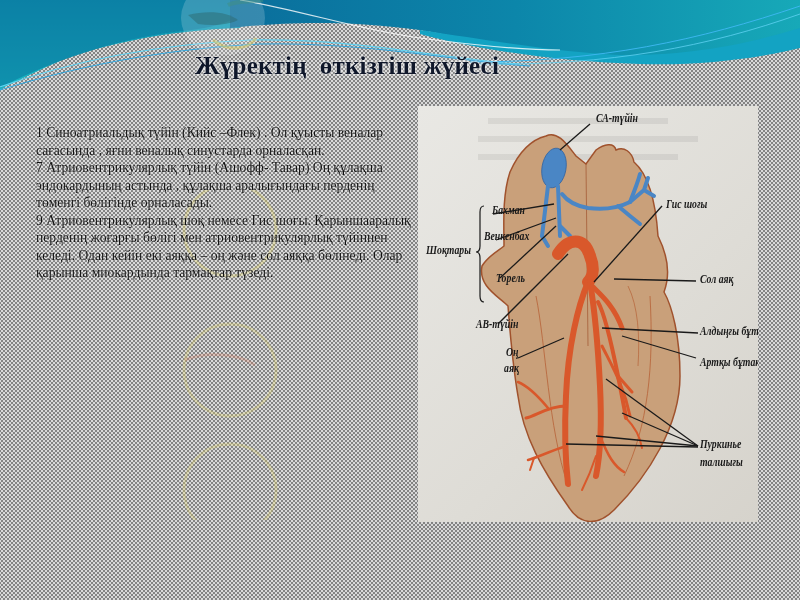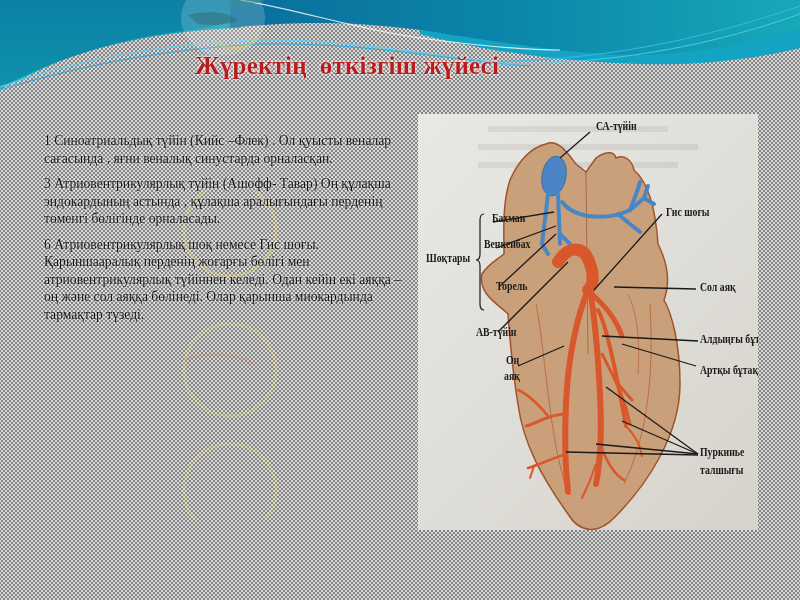--- a/index.html
+++ b/index.html
@@ -10,34 +10,35 @@
     background-image:
       repeating-linear-gradient(45deg, rgba(60,60,60,0.55) 0 1px, transparent 1px 3px),
       repeating-linear-gradient(-45deg, rgba(60,60,60,0.55) 0 1px, transparent 1px 3px);
     background-size: 4px 4px;
   }
   .header-wave { position:absolute; left:0; top:0; width:800px; height:140px; z-index:1; }
   .watermark { position:absolute; z-index:2; pointer-events:none; }
   .title {
     position:absolute; left:195px; top:52px; z-index:3;
     font-family:"Liberation Serif", serif; font-weight:bold; font-size:25px;
-    color:#b91c1c; letter-spacing:0.2px;
+    color:#0f172a; letter-spacing:0.2px;
     text-shadow: 0 0 2px #fff, 0 0 3px rgba(255,255,255,0.8);
     white-space:pre;
   }
   .body-text {
     position:absolute; left:36px; top:124px; width:385px; z-index:3;
     font-size:13.6px; line-height:17.5px; color:#111;
     text-shadow: 0 0 2px rgba(255,255,255,0.85);
   }
-  .body-text p { margin:8px; }
+  .body-text p { margin:0; }
   .diagram {
-    position:absolute; left:418px; top:114px; width:340px; height:416px; z-index:3;
+    position:absolute; left:418px; top:106px; width:340px; height:416px; z-index:3;
     background:linear-gradient(135deg,#e9e8e4 0%,#dedcd6 60%,#d6d3cc 100%);
     overflow:hidden;
+    font-style:italic;
   }
   .diagram svg { position:absolute; left:0; top:0; }
   .lbl {
     position:absolute; font-family:"Liberation Serif", serif; font-size:11.5px;
     color:#1a1a1a; font-weight:bold; white-space:nowrap; transform:scaleX(0.85); transform-origin:left center;
   }
 </style>
 </head>
 <body>
 
@@ -79,22 +80,22 @@
   <circle cx="60" cy="40" r="46" fill="none" stroke="#e8d968" stroke-width="3" opacity="0.35"></circle>
   <circle cx="60" cy="180" r="46" fill="none" stroke="#e8d968" stroke-width="3" opacity="0.3"></circle>
   <circle cx="60" cy="300" r="46" fill="none" stroke="#e8d968" stroke-width="3" opacity="0.3"></circle>
   <path d="M15,170 C40,160 70,165 85,175" stroke="#e87a5a" stroke-width="3" fill="none" opacity="0.25"></path>
 </svg>
 
 <div class="title">Жүректің  өткізгіш жүйесі</div>
 
 <div class="body-text">
   <p>1 Синоатриальдық түйін (Кийс –Флек) . Ол қуысты веналар сағасында ,  яғни веналық синустарда орналасқан.</p>
-  <p>3 Атриовентрикулярлық түйін (Ашофф- Тавар) Оң құлақша эндокардының астында ,  құлақша аралығындағы перденің төменгі бөлігінде орналасады.</p>
-  <p>6 Атриовентрикулярлық шоқ немесе Гис шоғы. Қарыншааралық перденің  жоғарғы бөлігі мен атриовентрикулярлық түйіннен келеді.  Одан кейін екі аяққа – оң жәнe  сол аяққа бөлінеді. Олар қарынша миокардында тармақтар түзеді.</p>
+  <p>7 Атриовентрикулярлық түйін (Ашофф- Тавар) Оң құлақша эндокардының астында ,  құлақша аралығындағы перденің төменгі бөлігінде орналасады.</p>
+  <p>9 Атриовентрикулярлық шоқ немесе Гис шоғы. Қарыншааралық перденің  жоғарғы бөлігі мен атриовентрикулярлық түйіннен келеді.  Одан кейін екі аяққа – оң жәнe  сол аяққа бөлінеді. Олар қарынша миокардында тармақтар түзеді.</p>
 </div>
 
 <div class="diagram">
   <svg width="340" height="416" viewBox="0 0 340 416">
 
     <g opacity="0.08" fill="#333">
       <rect x="70" y="12" width="180" height="6"></rect>
       <rect x="60" y="30" width="220" height="6"></rect>
       <rect x="60" y="48" width="200" height="6"></rect>
     </g>

